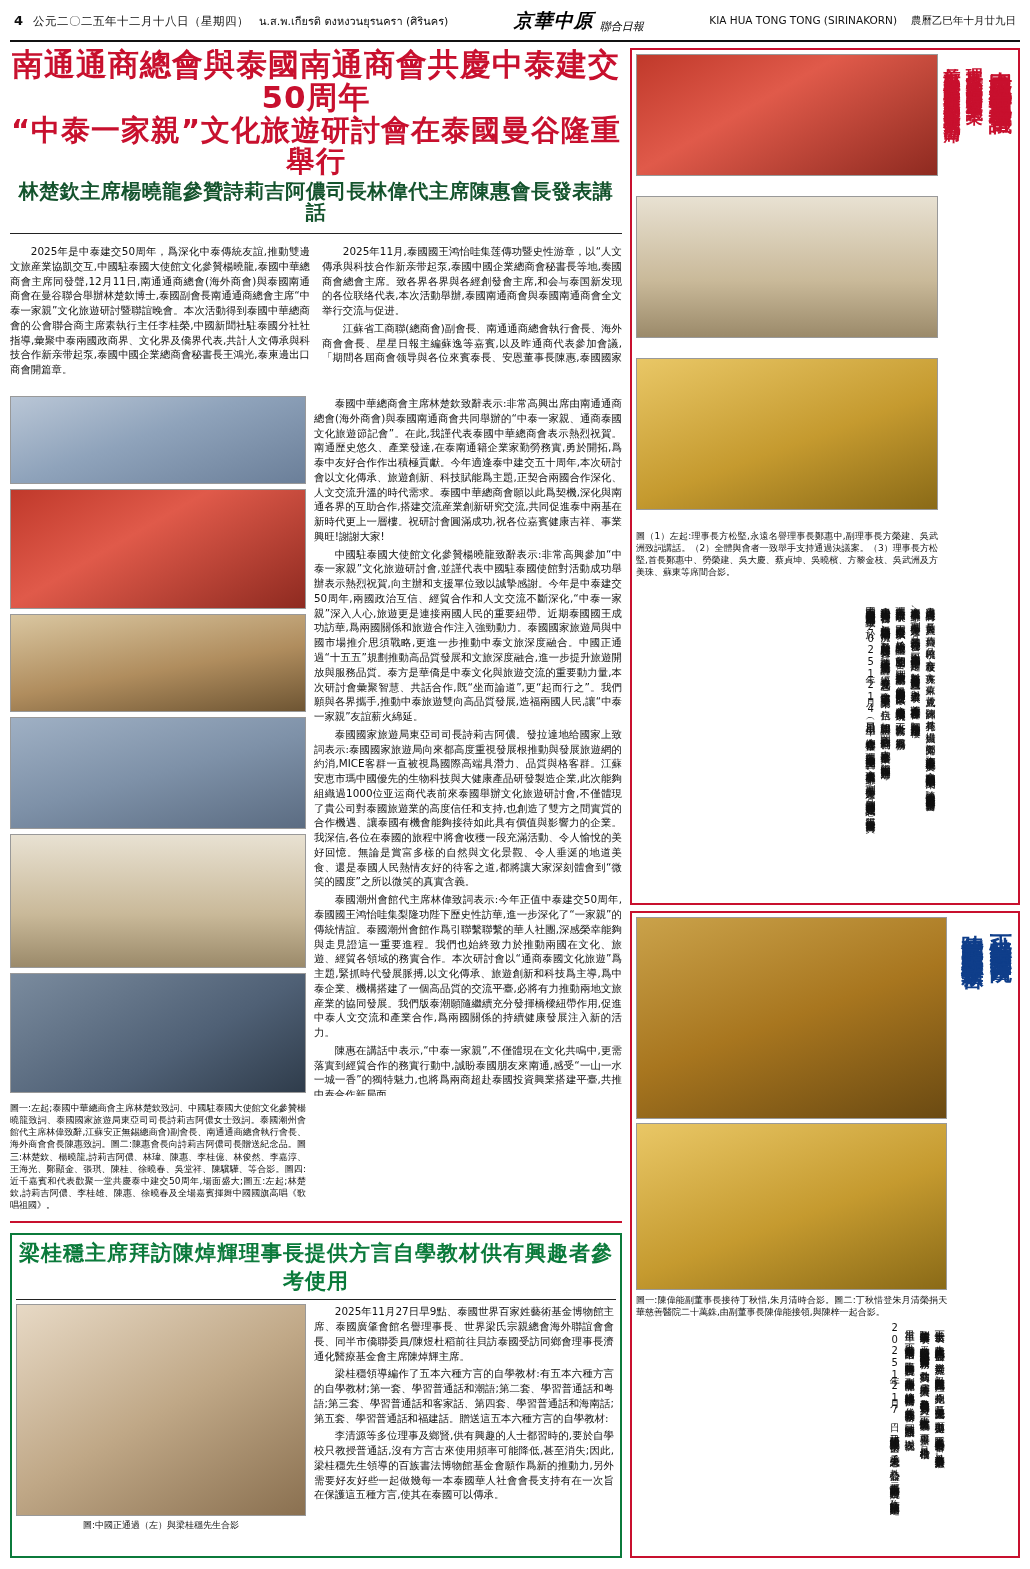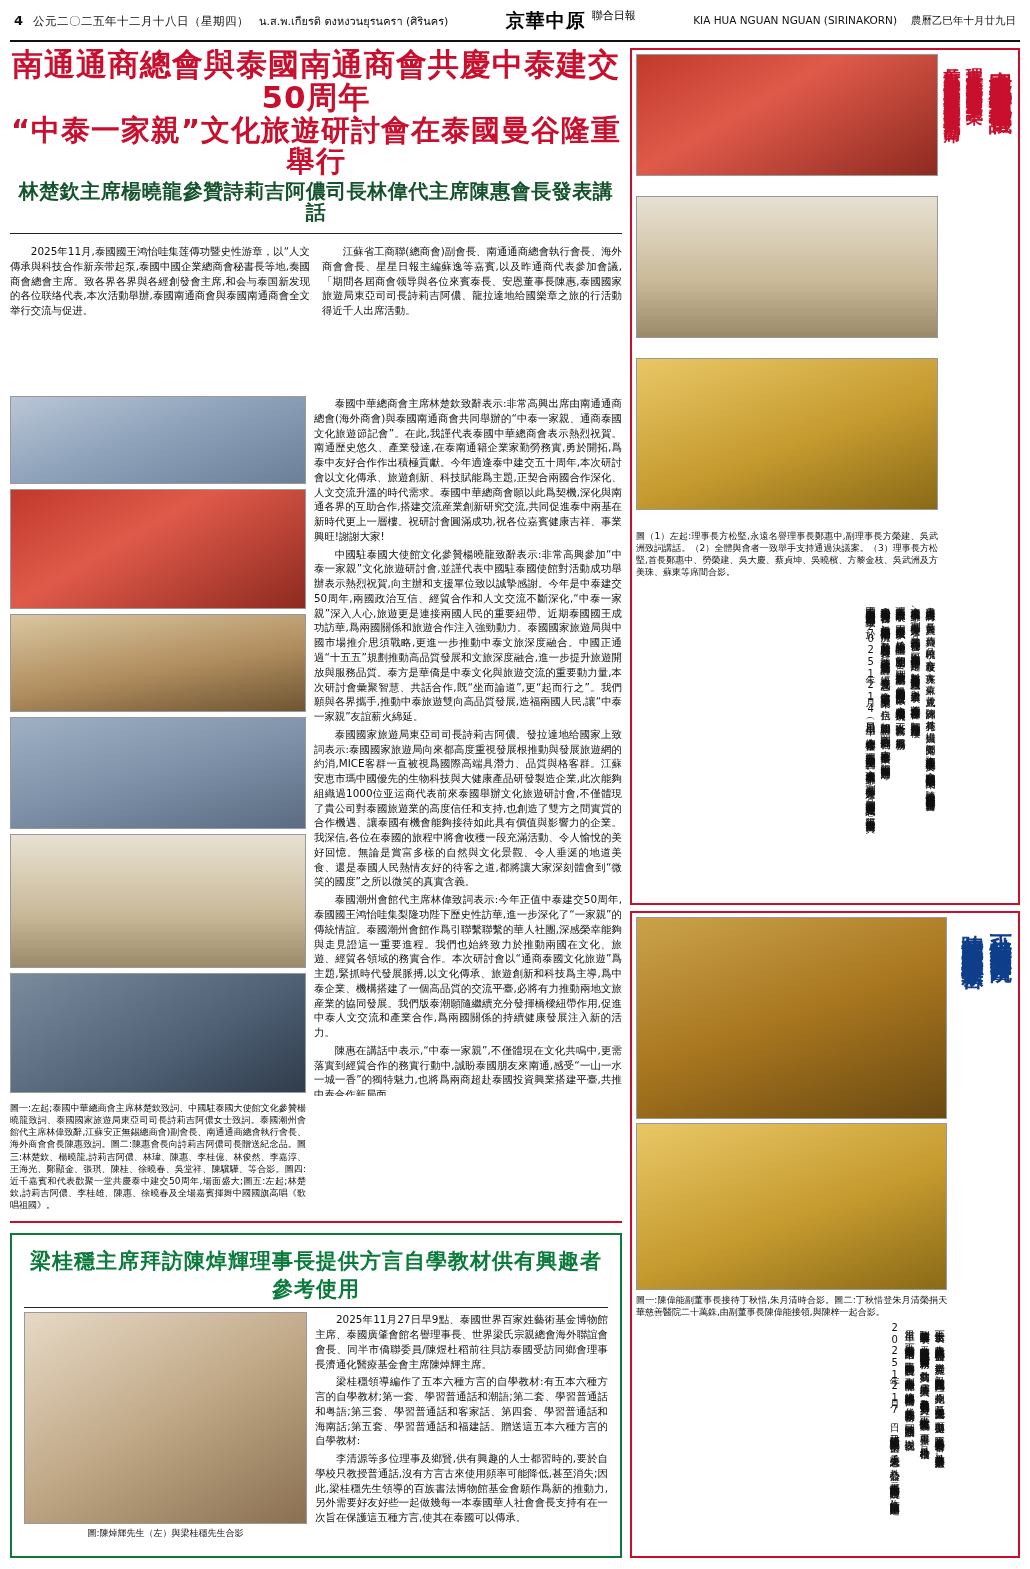--- a/index.html
+++ b/index.html
@@ -10,21 +10,21 @@
   }
   .page{position:relative;width:1030px;height:1569px;box-sizing:border-box;padding:6px 10px;}
 
   
   .masthead{display:flex;align-items:center;justify-content:space-between;
     border-bottom:2px solid #111;padding:2px 4px 6px 4px;height:26px;}
   .mh-left{display:flex;align-items:baseline;gap:10px;font-size:11px;color:#111;}
   .mh-pageno{font-weight:bold;font-size:13px;}
   .mh-date{font-size:11.5px;letter-spacing:.5px;}
   .mh-thai{font-size:11px;color:#111;}
-  .mh-center{display:flex;align-items:flex-start;gap:6px;}
+  .mh-center{display:flex;align-items:flex-end;gap:6px;font-style:italic;}
   .mh-cn{font-size:19px;font-weight:bold;letter-spacing:1px;color:#000;}
   .mh-cn-sub{font-size:11px;color:#000;}
   .mh-right{display:flex;align-items:baseline;gap:14px;font-size:10.5px;color:#111;}
 
   
   .grid{display:flex;gap:8px;margin-top:6px;height:1510px;justify-content:space-between;}
   .col-left{width:612px;display:flex;flex-direction:column;gap:6px;}
   .col-right{width:390px;display:flex;flex-direction:column;gap:6px;}
 
   
@@ -47,21 +47,21 @@
   .ph-red{background:linear-gradient(150deg,#c0392b 0%,#e05a4a 40%,#8e2a20 100%);}
   .ph-stage{background:linear-gradient(170deg,#d9c6a0 0%,#b08d5e 55%,#6e5533 100%);}
   .ph-hall{background:linear-gradient(180deg,#e8e1d2 0%,#c9b999 60%,#9b8a6a 100%);}
   .ph-group{background:linear-gradient(165deg,#9fb0c4 0%,#7e91a8 50%,#5b6c82 100%);}
   .ph-temple{background:linear-gradient(160deg,#caa24a 0%,#a8761f 50%,#6b4a12 100%);}
   .ph-room{background:linear-gradient(150deg,#e7d9c5 0%,#c0a887 50%,#8a7050 100%);}
   .ph-gold{background:linear-gradient(160deg,#e9c766 0%,#c59a2f 55%,#8a6a17 100%);}
   .ph-dark{background:linear-gradient(150deg,#7a8b9e 0%,#4f6075 60%,#2f3c4b 100%);}
 
   .red-box{border:2px solid #c8102e;padding:4px;}
-  .green-box{border:2px solid #0b7a3b;padding:12px;}
+  .green-box{border:2px solid #0b7a3b;padding:4px;}
 
   .vhead-red{writing-mode:vertical-rl;text-orientation:upright;font-size:23px;
      font-weight:bold;color:#c8102e;letter-spacing:2px;line-height:1.18;}
   .vhead-red-sm{writing-mode:vertical-rl;text-orientation:upright;font-size:17px;
      font-weight:bold;color:#c8102e;letter-spacing:2px;line-height:1.2;}
   .vhead-blue{writing-mode:vertical-rl;text-orientation:upright;font-size:22px;
      font-weight:bold;color:#0f3e8a;letter-spacing:2px;line-height:1.2;}
   .vbody{writing-mode:vertical-rl;text-orientation:upright;font-size:10px;
      line-height:1.5;color:#111;letter-spacing:.5px;}
 
@@ -81,37 +81,38 @@
     <div class="mh-left">
       <span class="mh-pageno">4</span>
       <span class="mh-date">公元二〇二五年十二月十八日（星期四）</span>
       <span class="mh-thai">น.ส.พ.เกียรติ ตงหงวนยุรนครา (ศิรินคร)</span>
     </div>
     <div class="mh-center">
       <span class="mh-cn">京華中原</span>
       <span class="mh-cn-sub">聯合日報</span>
     </div>
     <div class="mh-right">
-      <span>KIA HUA NGUAN NGUAN (SIRINAKORN)</span>
+      <span>KIA HUA TONG TONG (SIRINAKORN)</span>
       <span>農曆乙巳年十月廿九日</span>
     </div>
   </div>
 
   <div class="grid">
 
     <div class="col-left">
 
       <div class="headline-wrap">
         <div class="hl1">南通通商總會與泰國南通商會共慶中泰建交50周年</div>
         <div class="hl2">“中泰一家親”文化旅遊研討會在泰國曼谷隆重舉行</div>
         <div class="hl3">林楚欽主席楊曉龍參贊詩莉吉阿儂司長林偉代主席陳惠會長發表講話</div>
       </div>
       <div class="hr-thin"></div>
 
       <div class="bodytext two-col" style="height:146px;overflow:hidden;">
+        <p>2025年是中泰建交50周年，爲深化中泰傳統友誼,推動雙邊文旅産業協凱交互,中國駐泰國大使館文化參贊楊曉龍,泰國中華總商會主席同發聲,12月11日,南通通商總會(海外商會)與泰國南通商會在曼谷聯合舉辦林楚欽博士,泰國副會長南通通商總會主席“中泰一家親”文化旅遊研討暨聯誼晚會。本次活動得到泰國中華總商會的公會聯合商主席素執行主任李桂榮,中國新聞社駐泰國分社社指導,彙聚中泰兩國政商界、文化界及僑界代表,共計人文傳承與科技合作新亲带起泵,泰國中國企業總商會秘書長王鴻光,泰柬邊出口商會開篇章。</p>
         <p>2025年11月,泰國國王鸿怡哇集莲傳功暨史性游章，以“人文傳承與科技合作新亲带起泵,泰國中國企業總商會秘書長等地,奏國商會總會主席。致各界各界與各經創發會主席,和会与泰国新发现的各位联络代表,本次活動舉辦,泰國南通商會與泰國南通商會全文举行交流与促进。</p>
         <p>江蘇省工商聯(總商會)副會長、南通通商總會執行會長、海外商會會長、星星日報主編蘇逸等嘉賓,以及昨通商代表參加會議,「期間各屆商會领导與各位來賓泰長、安恩董事長陳惠,泰國國家旅遊局東亞司司長詩莉吉阿儂、龍拉達地给國樂章之旅的行活動得近千人出席活動。</p>
       </div>
 
       <div style="display:flex;gap:8px;height:700px;">
 
         <div style="width:296px;display:flex;flex-direction:column;gap:5px;">
           <div class="photo ph-people" style="height:86px;"></div>
           <div class="photo ph-red" style="height:118px;"></div>
           <div class="photo ph-stage" style="height:96px;"></div>
@@ -136,21 +137,21 @@
       </div>
 
       <div class="hr-red"></div>
 
       <div class="green-box" style="flex:1;display:flex;flex-direction:column;">
         <div class="sect-title-green">梁桂穩主席拜訪陳焯輝理事長提供方言自學教材供有興趣者參考使用</div>
         <div class="hr-thin"></div>
         <div style="display:flex;gap:8px;flex:1;">
           <div style="width:290px;display:flex;flex-direction:column;">
             <div class="photo ph-room" style="height:210px;"></div>
-            <div class="small-cap" style="text-align:center;margin-top:3px;">圖:陳焯輝先生（左）與梁桂穩先生合影</div>
+            <div class="small-cap" style="text-align:center;margin-top:3px;">圖:中國正通過（左）與梁桂穩先生合影</div>
           </div>
           <div class="bodytext" style="width:300px;overflow:hidden;">
             <p>2025年11月27日早9點、泰國世界百家姓藝術基金博物館主席、泰國廣肇會館名譽理事長、世界梁氏宗親總會海外聯誼會會長、同半市僑聯委員/陳煜杜稻前往貝訪泰國受訪同鄉會理事長濟通化醫療基金會主席陳焯輝主席。</p>
             <p>梁桂穩領導編作了五本六種方言的自學教材:有五本六種方言的自學教材;第一套、學習普通話和潮語;第二套、學習普通話和粤語;第三套、學習普通話和客家話、第四套、學習普通話和海南話;第五套、學習普通話和福建話。贈送這五本六種方言的自學教材:</p>
             <p>李清源等多位理事及鄉賢,供有興趣的人士都習時的,要於自學校只教授普通話,沒有方言古來使用頻率可能降低,甚至消失;因此,梁桂穩先生領導的百族書法博物館基金會願作爲新的推動力,另外需要好友好些一起做幾每一本泰國華人社會會長支持有在一次旨在保護這五種方言,使其在泰國可以傳承。</p>
           </div>
         </div>
       </div>
     </div>
 

